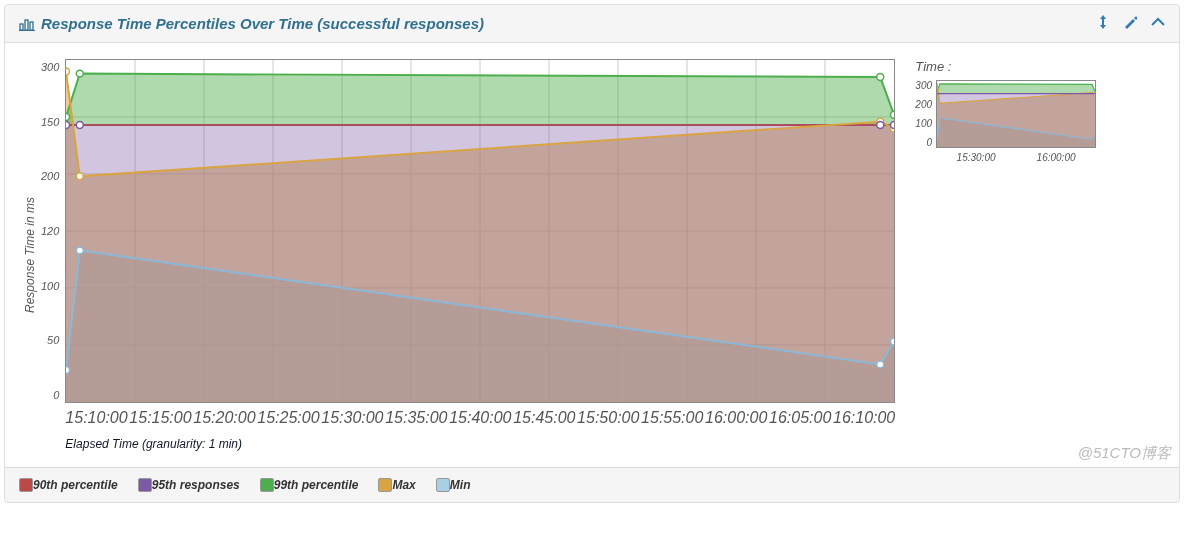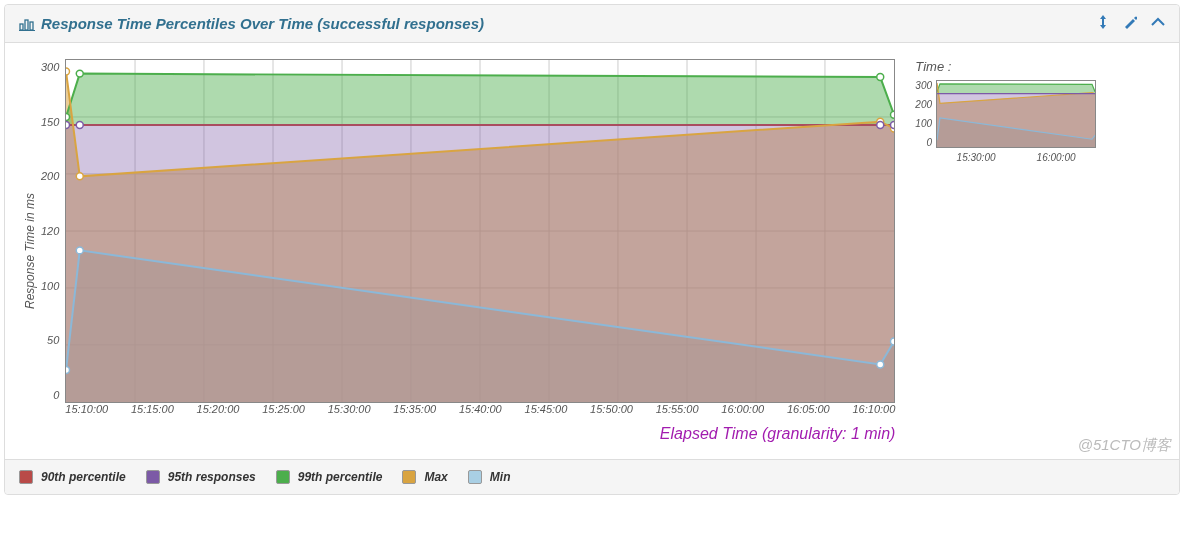--- a/index.html
+++ b/index.html
@@ -76,25 +76,26 @@
     height: 344px;
     border: 1px solid #888;
     background: #fff;
     position: relative;
   }
   .plot svg { position:absolute; top:0; left:0; width:100%; height:100%; }
   .grid line { stroke:#ccc; stroke-width:1; }
   .xaxis {
     display:flex;
     justify-content: space-between;
-    font-size: 11px;
+    font-size: 16px;
     color: #555;
+    padding-top: 6px;
     width: 830px;
   }
-  .xlabel { text-align:right; font-size:16px; color:#a21caf; padding-top:10px; width:830px; }
+  .xlabel { text-align:left; font-size:12px; color:#0f172a; padding-top:10px; width:830px; }
   .zoom-col { width: 210px; }
   .zoom-title { font-size:13px; color:#555; margin-bottom:6px; }
   .mini-yaxis {
     display:flex; flex-direction:column; justify-content:space-between;
     align-items:flex-end; font-size:10px; color:#555; height:68px; padding-right:4px;
   }
   .mini-row { display:flex; align-items:stretch; }
   .mini-plot {
     width:160px; height:68px; border:1px solid #888; position:relative; background:#fff;
   }
@@ -102,21 +103,21 @@
   .mini-xaxis { display:flex; justify-content:space-around; font-size:10px; color:#555; padding-top:4px; width:160px; margin-left:auto; }
   .panel-footer {
     border-top:1px solid #ddd;
     background:#f5f5f5;
     padding:10px 14px;
     display:flex;
     gap:20px;
     align-items:center;
     border-radius:0 0 4px 4px;
   }
-  .legend-item { display:flex; align-items:center; gap:8px; font-size:12px; font-weight:bold; color:#333;}
+  .legend-item { display:flex; align-items:center; gap:0; font-size:12px; font-weight:bold; color:#333;}
   .legend-swatch { width:14px; height:14px; border:1px solid #999; border-radius:2px; }
   .watermark { position:absolute; right:8px; bottom:4px; color:#bbb; font-size:15px; pointer-events:none;}
 </style>
 </head>
 <body>
 
 <div class="panel">
   <div class="panel-header">
     <div class="panel-title">
       <svg width="16" height="14" viewBox="0 0 16 14">

